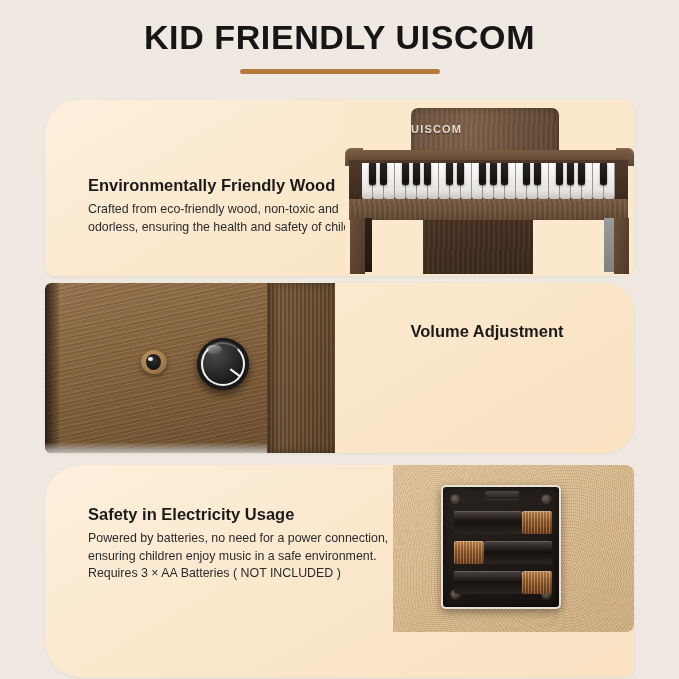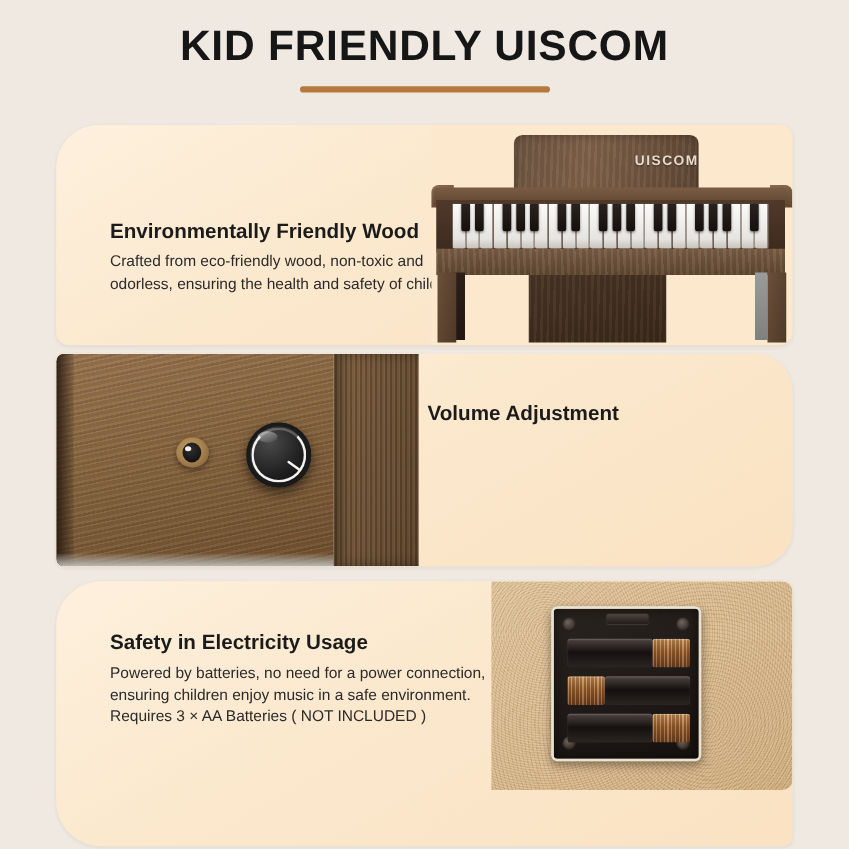--- a/index.html
+++ b/index.html
@@ -72,21 +72,21 @@
     white-space: nowrap;
   }
   .panel-body {
     font-size: 12.4px;
     color: #2b2b2b;
     line-height: 17.5px;
   }
 
   
   #panel-wood .panel-text    { left: 43px; top: 46px;  width: 300px; margin-top: 29px; }
-  #panel-volume .panel-text  { left: 297px; top: 38px; width: 290px; }
+  #panel-volume .panel-text  { left: 297px; top: 38px; width: 290px; text-align: center; }
   #panel-battery .panel-text { left: 43px; top: 39px;  width: 325px; }
 
   
   .piano-art {
     position: absolute;
     left: 300px; top: 0; width: 289px; height: 176px;
     overflow: hidden;
   }
   .piano-backwall { position:absolute; inset:0; background:#FBE8CD; }
   .music-rest {
@@ -94,21 +94,21 @@
     left: 66px; top: 8px; width: 148px; height: 48px;
     border-radius: 7px 7px 0 0;
     background:
       repeating-linear-gradient(92deg, rgba(255,255,255,0.045) 0 2px, rgba(0,0,0,0.05) 2px 5px),
       linear-gradient(100deg, #6E5441 0%, #7E6149 40%, #5E4634 100%);
     box-shadow: inset 0 0 8px rgba(0,0,0,0.3);
   }
   .music-rest-logo {
     position: absolute;
     top: 15px; left: 0; width: 100%;
-    text-align: right;
+    text-align: left;
     font-size: 11px;
     font-weight: bold;
     letter-spacing: 1.2px;
     color: #E7DCCE;
     text-shadow: 0 1px 1px rgba(0,0,0,0.5);
   }
   .piano-top {
     position: absolute;
     left: 2px; top: 50px; width: 283px; height: 14px;
     background: linear-gradient(180deg,#7A5C44 0%, #5F4632 100%);

